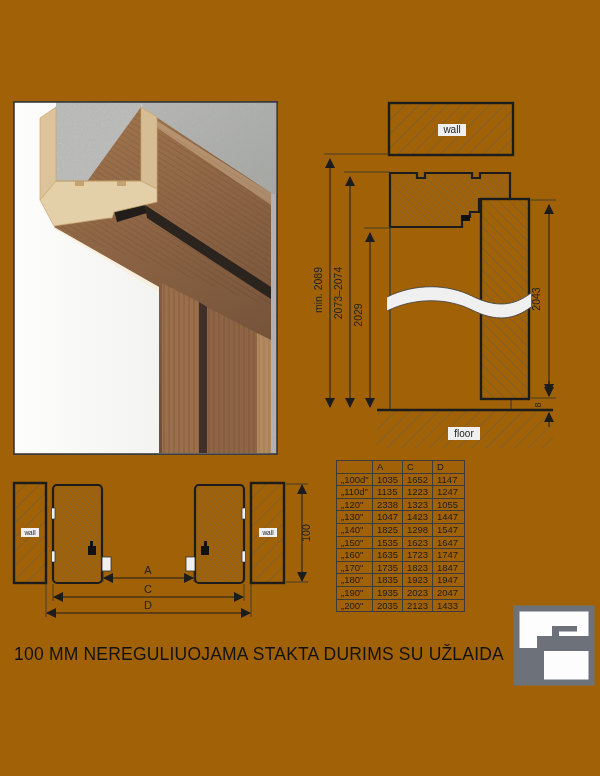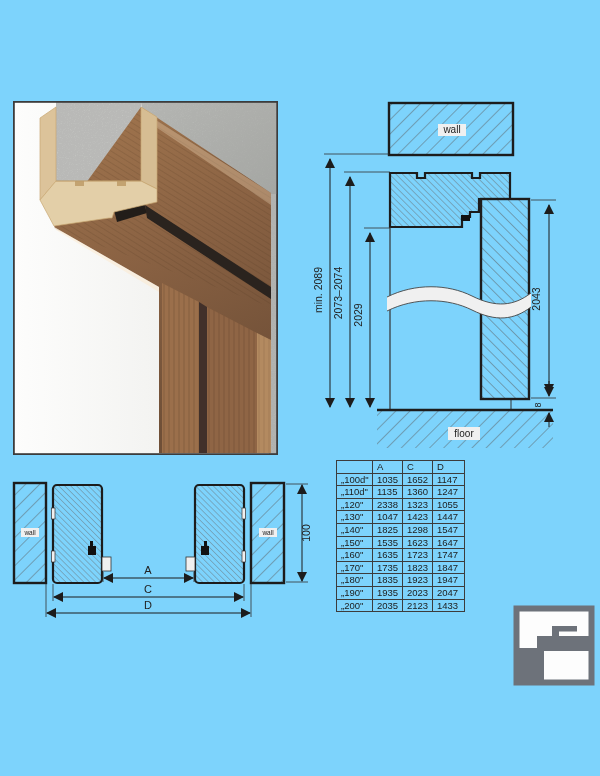--- a/index.html
+++ b/index.html
@@ -1,17 +1,17 @@
 <!DOCTYPE html>
 <html><head>
 <meta charset="utf-8">
 <style>
   html,body{margin:0;padding:0;}
   body{font-family:"Liberation Sans","DejaVu Sans",sans-serif;}
-  .canvas{position:relative;width:600px;height:776px;background:#7dd3fc;overflow:hidden;}
+  .canvas{position:relative;width:600px;height:776px;background:#a16207;overflow:hidden;}
   .abs{position:absolute;}
   .title{left:8px;top:644px;width:502px;text-align:center;font-size:17.5px;color:#121212;letter-spacing:.2px;white-space:nowrap;}
   table.spec{border-collapse:collapse;font-size:9.5px;color:#1c1c1c;table-layout:fixed;}
   table.spec td,table.spec th{border:1px solid #3c3c3c;padding:0 0 0 4px;height:11.6px;font-weight:normal;text-align:left;line-height:1;white-space:nowrap;overflow:hidden;}
   .c0{width:36px}.c1{width:30px}.c2{width:30px}.c3{width:32px}
   svg text{font-family:"Liberation Sans","DejaVu Sans",sans-serif;fill:#222;}
 </style>
 </head>
 <body>
 
@@ -246,21 +246,21 @@
     <tbody>
         <tr>
           <td>„100d"</td>
           <td>1035</td>
           <td>1652</td>
           <td>1147</td>
         </tr>
         <tr>
           <td>„110d"</td>
           <td>1135</td>
-          <td>1360</td>
+          <td>1223</td>
           <td>1247</td>
         </tr>
         <tr>
           <td>„120"</td>
           <td>2338</td>
           <td>1323</td>
           <td>1055</td>
         </tr>
         <tr>
           <td>„130"</td>
@@ -306,20 +306,21 @@
         </tr>
         <tr>
           <td>„200"</td>
           <td>2035</td>
           <td>2123</td>
           <td>1433</td>
         </tr>
       </tbody>
   </table>
 
+  <div class="abs title">100 MM NEREGULIUOJAMA STAKTA DURIMS SU UŽLAIDA</div>
 
   <svg class="abs" style="left:513px;top:605px" width="82" height="81" viewBox="0 0 82 81">
     <rect x="3.5" y="3.5" width="75" height="74" fill="#fdfdfd" stroke="#6d727a" stroke-width="6"></rect>
     <g fill="#6d727a">
       <rect x="3" y="43" width="28" height="35"></rect>
       <rect x="24" y="31" width="55" height="15"></rect>
       <path d="M39,33 L39,21 L64,21 L64,26.5 L46,26.5 L46,33 Z"></path>
     </g>
   </svg>
 

